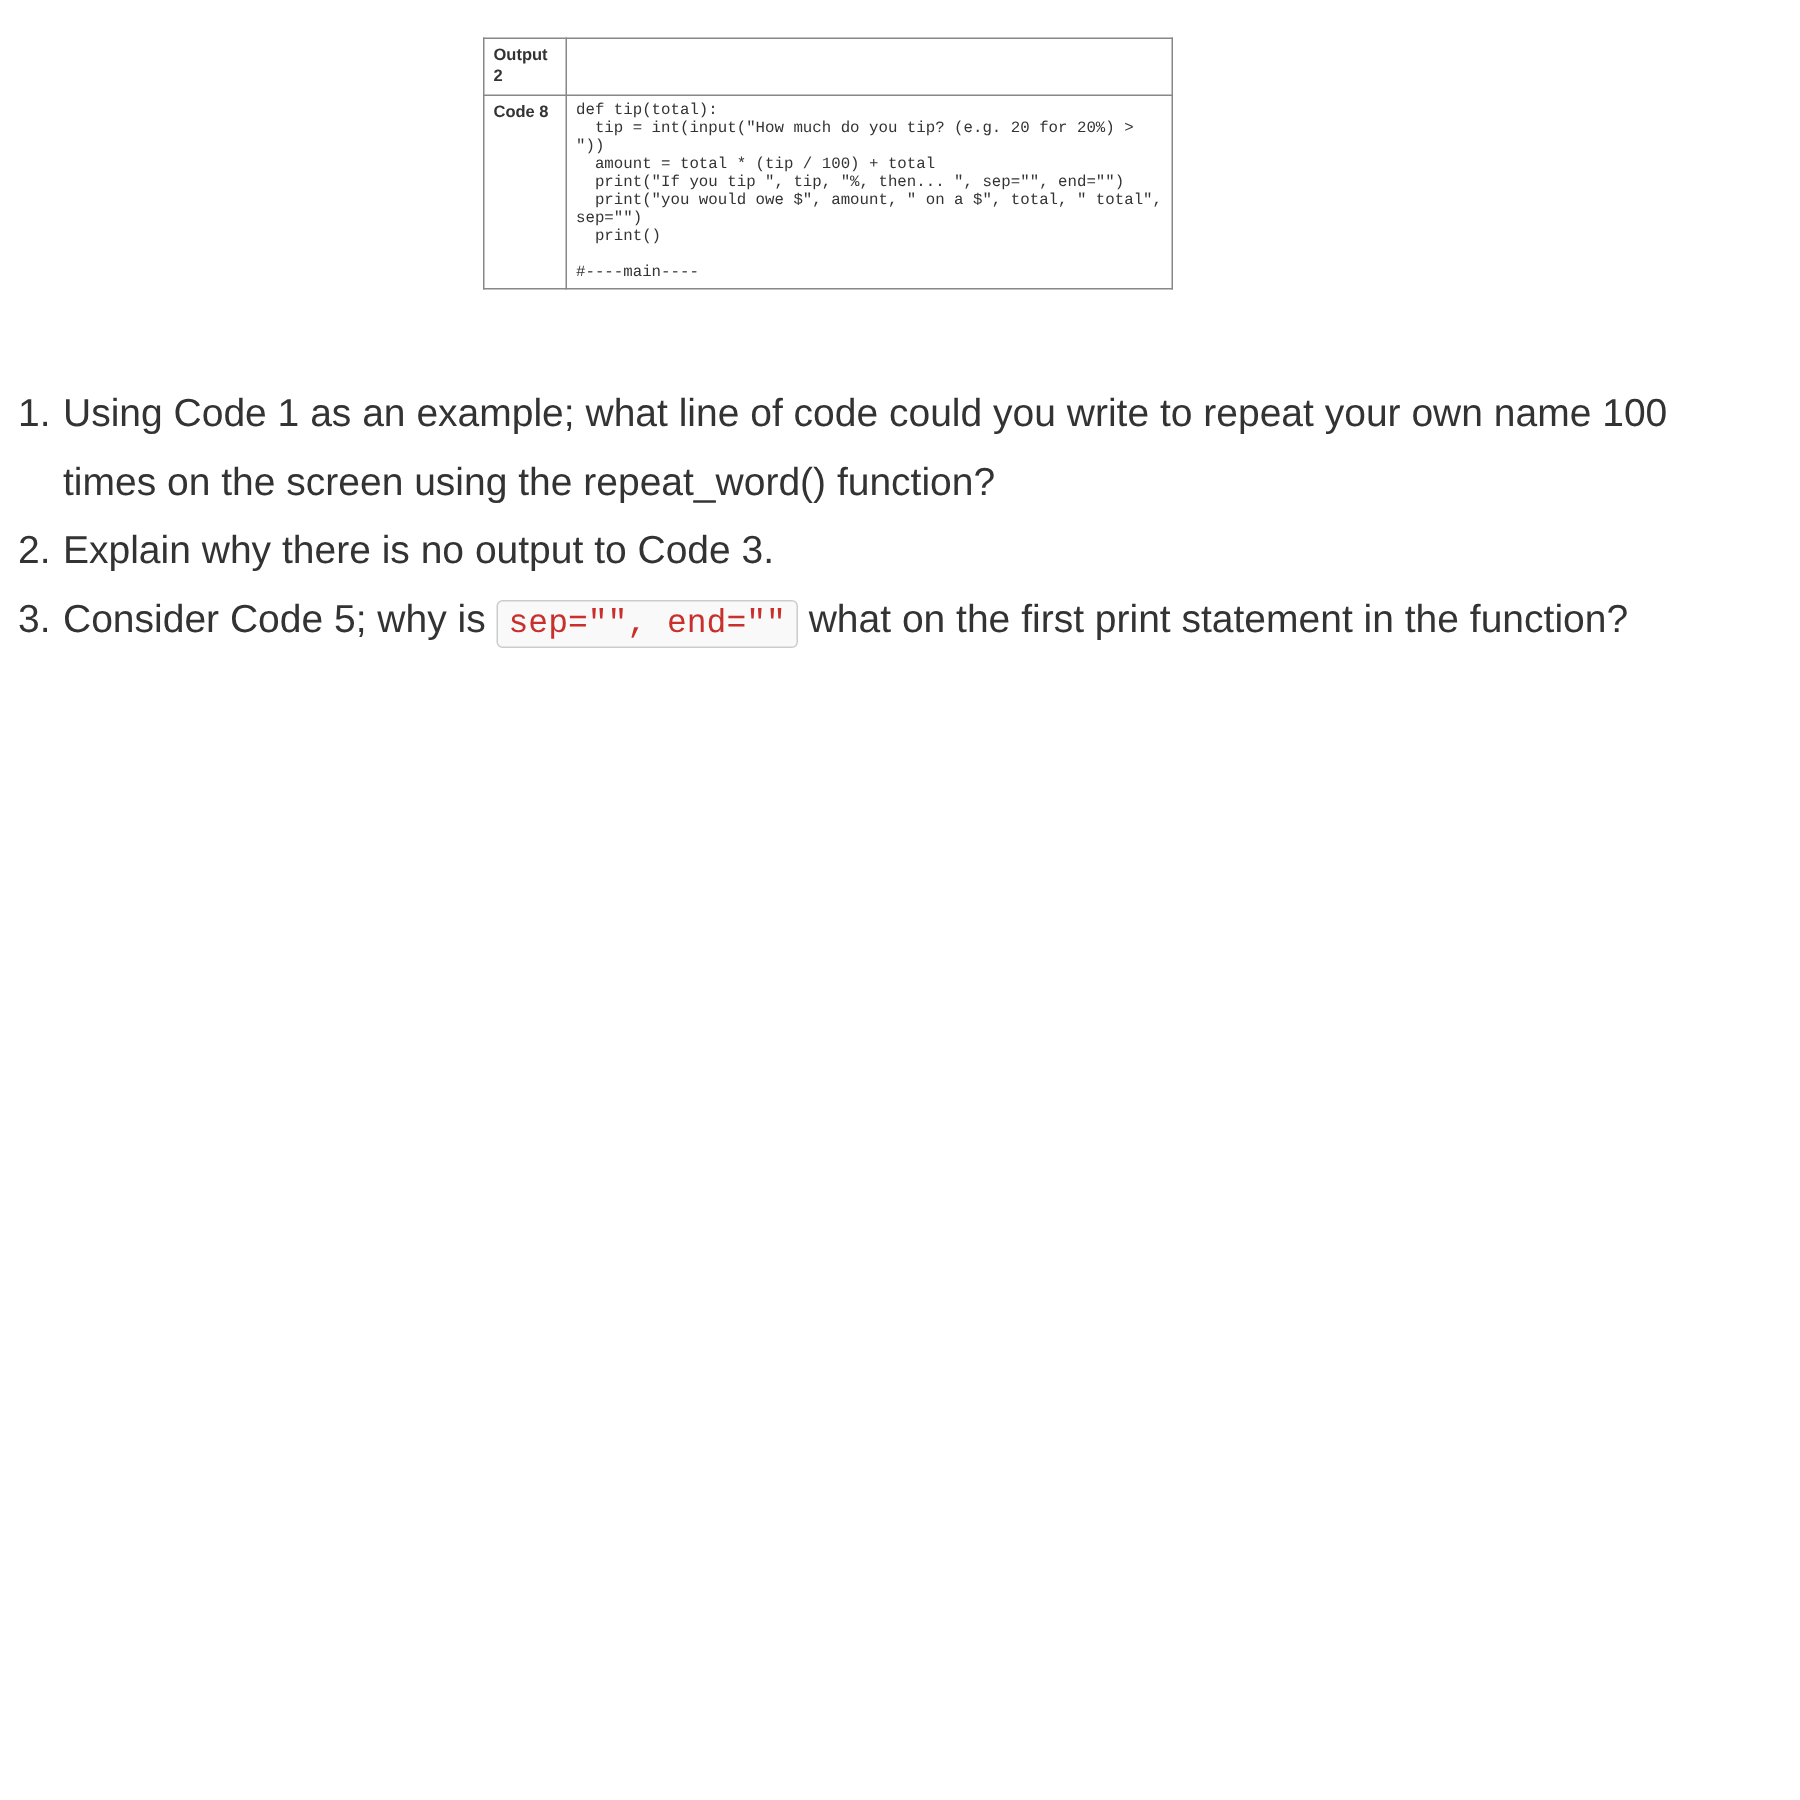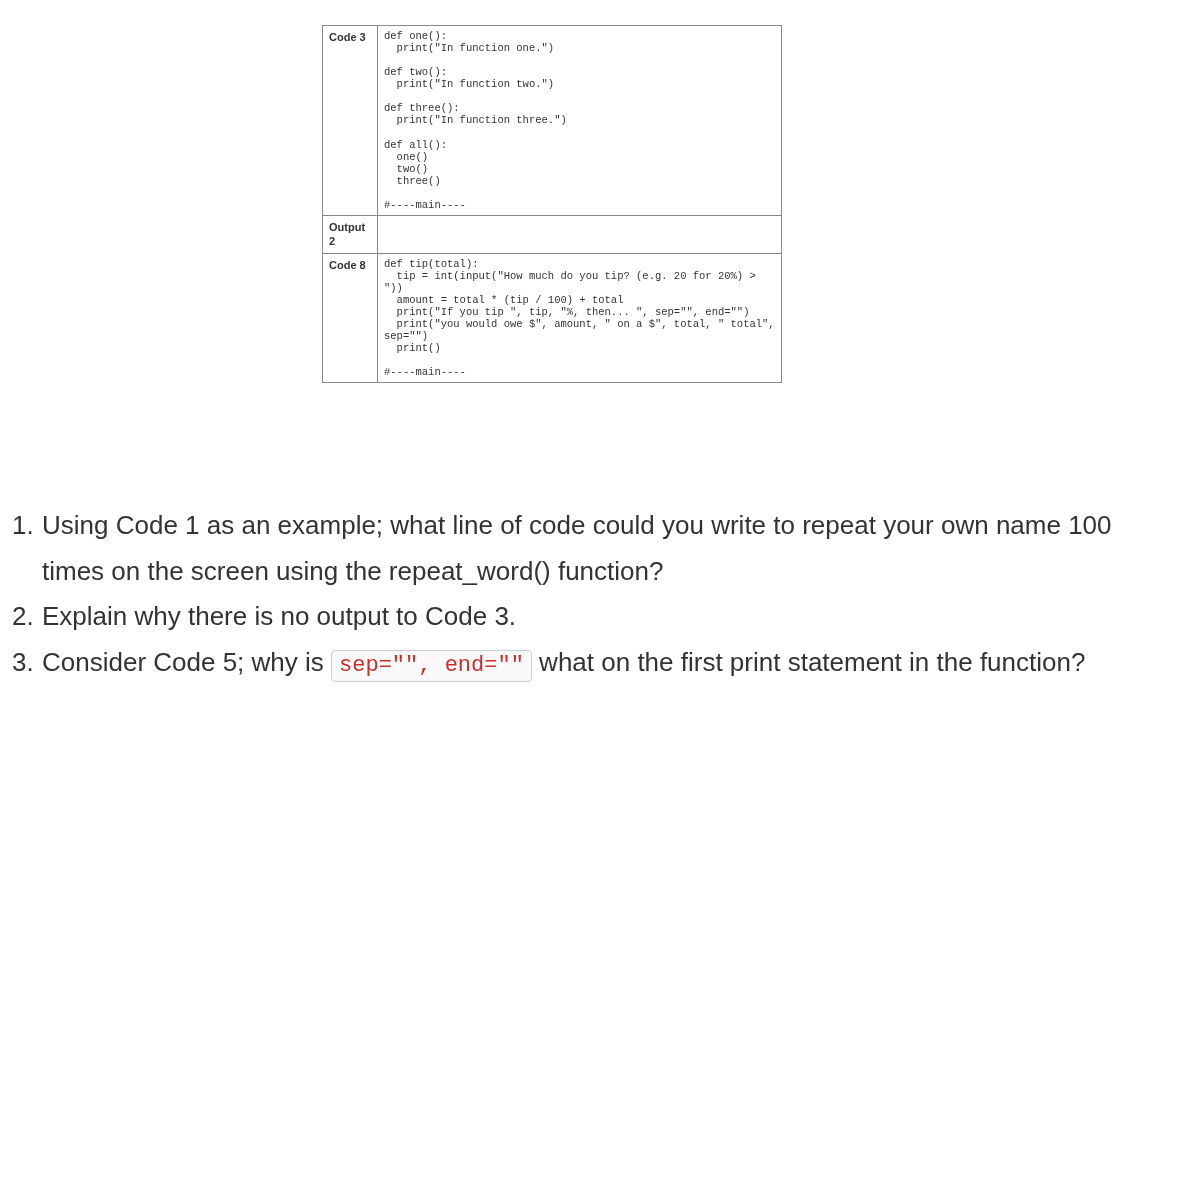--- a/index.html
+++ b/index.html
@@ -34,21 +34,21 @@
       line-height: 1.3;
     }
     .code-cell {
       font-family: "Courier New", Courier, monospace;
       font-size: 10.5px;
       white-space: pre;
       color: #333;
       line-height: 1.15;
     }
     .questions {
-      margin-top: 120px;
+      margin-top: 60px;
       padding: 0 20px 0 12px;
       font-size: 26px;
       color: #333;
       line-height: 1.75;
     }
     .questions ol {
       list-style: none;
       counter-reset: q;
     }
     .questions li {
@@ -76,38 +76,20 @@
       line-height: 1.3;
     }
   </style>
 </head>
 <body>
 
 <div class="table-container">
   <table>
     <tbody id="code-rows">
         <tr>
-          <td class="label-cell">Code 3</td>
-          <td class="code-cell">def one():
-  print("In function one.")
- 
-def two():
-  print("In function two.")
- 
-def three():
-  print("In function three.")
- 
-def all():
-  one()
-  two()
-  three()
- 
-#----main----</td>
-        </tr>
-        <tr>
           <td class="label-cell">Output 2</td>
           <td class="code-cell"></td>
         </tr>
         <tr>
           <td class="label-cell">Code 8</td>
           <td class="code-cell">def tip(total):
   tip = int(input("How much do you tip? (e.g. 20 for 20%) &gt;
 "))
   amount = total * (tip / 100) + total
   print("If you tip ", tip, "%, then... ", sep="", end="")

